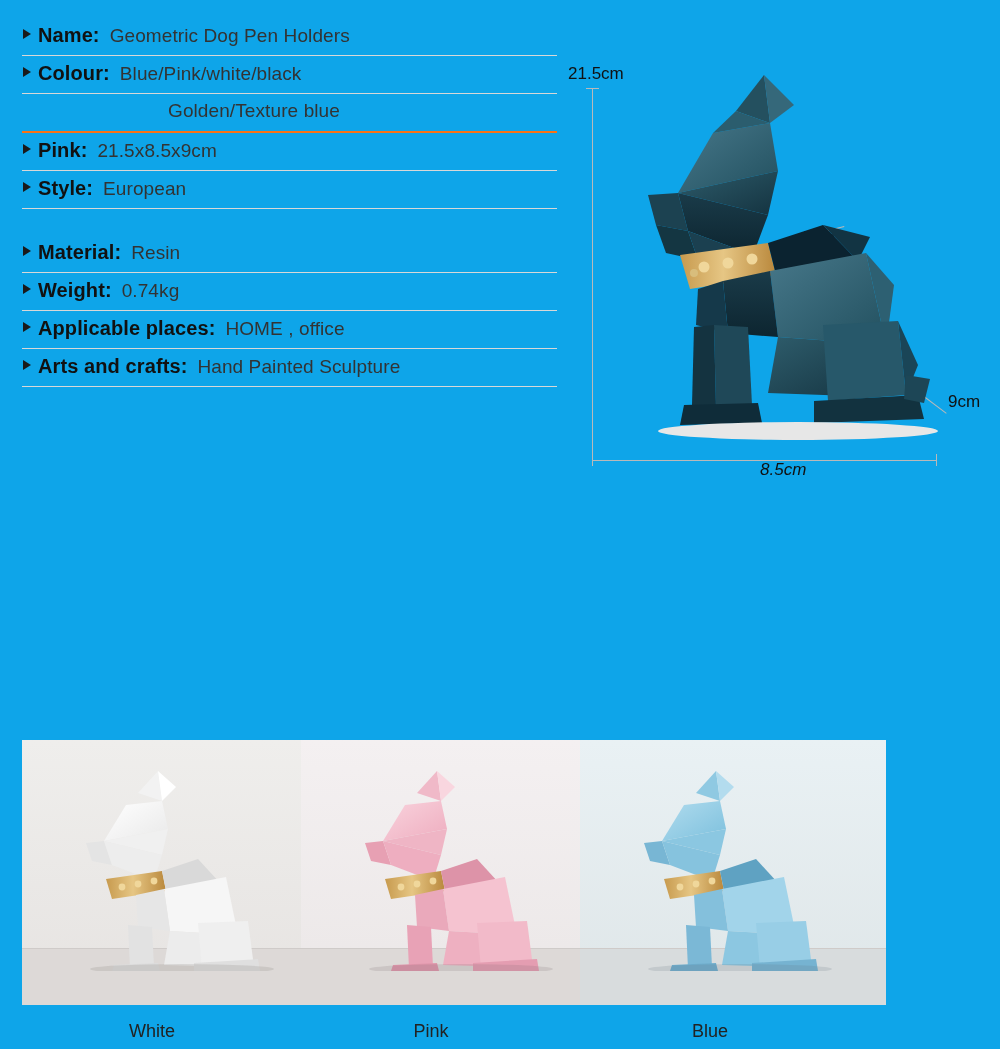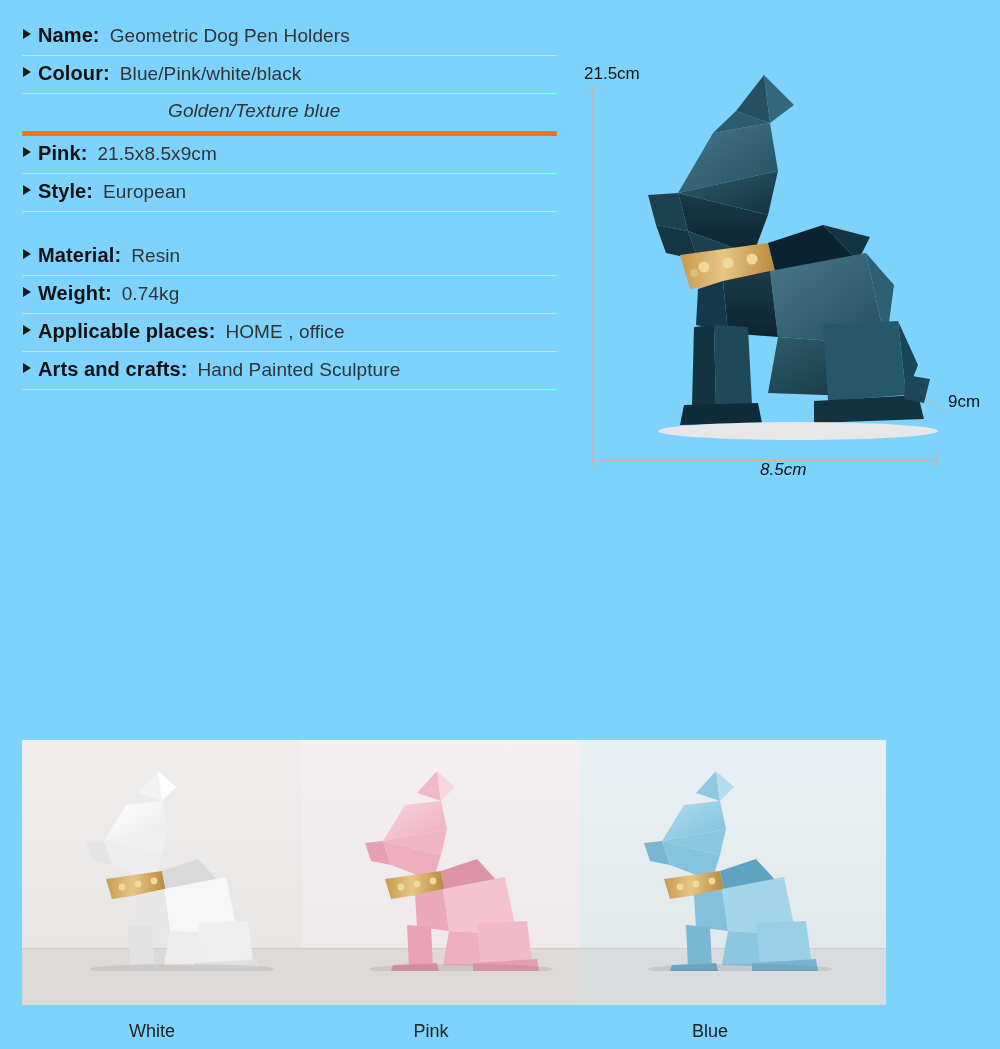--- a/index.html
+++ b/index.html
@@ -7,21 +7,21 @@
     margin: 0;
     padding: 0;
     background: #ffffff;
     font-family: "Liberation Sans", sans-serif;
   }
   .page {
     position: relative;
     width: 1000px;
     height: 1049px;
     overflow: hidden;
-    background: #7dd3fc;
+    background: #0ea5e9;
   }
 
   
   .spec-area {
     position: absolute;
     left: 22px;
     top: 18px;
     width: 535px;
   }
   .spec-row {
@@ -52,42 +52,41 @@
   .spec-value {
     font-size: 19px;
     color: #333;
     margin-left: 10px;
     letter-spacing: .1px;
   }
   .spec-value.indent-only { margin-left: 0; }
   .row-cont {
     display: flex;
     align-items: flex-end;
-    border-bottom: 5px solid #f97316;
+    border-bottom: 2px solid #f97316;
     padding: 6px 0 9px 0;
     padding-left: 146px;
     min-height: 38px;
-    font-style: italic;
   }
 
   
   .product-area {
     position: absolute;
     left: 560px;
     top: 20px;
     width: 430px;
     height: 470px;
   }
   .dim-label {
     position: absolute;
     font-size: 17px;
     color: #111;
     white-space: nowrap;
   }
-  .dim-top { left: 24px; top: 44px; }
+  .dim-top { left: 8px; top: 44px; }
   .dim-right-5 { left: 243px; top: 208px; }
   .dim-right-9 { left: 388px; top: 372px; }
   .dim-bottom { left: 200px; top: 440px; font-style: italic; }
   .vline {
     position: absolute;
     left: 32px;
     top: 68px;
     width: 1px;
     height: 372px;
     background: #b9b9b9;

